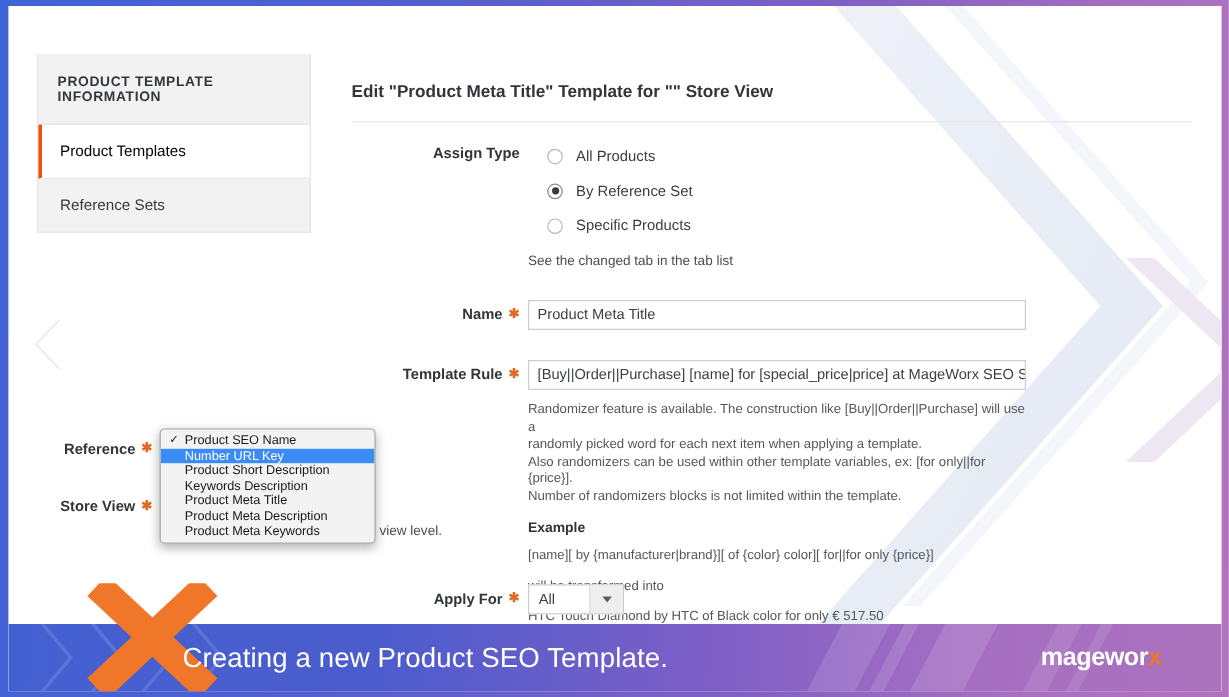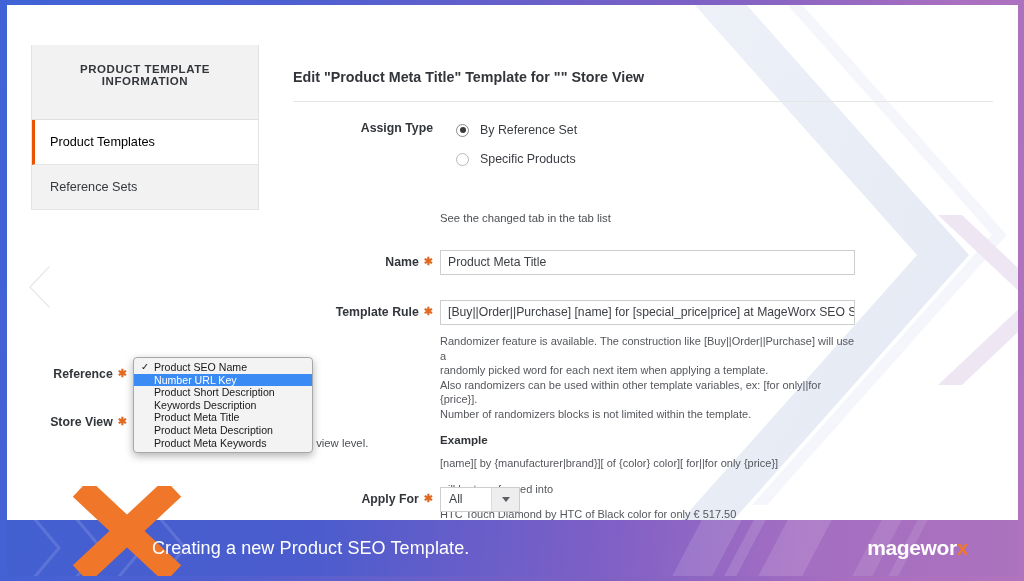--- a/index.html
+++ b/index.html
@@ -30,23 +30,23 @@
   #navprev{
     position:absolute;left:12px;top:255px;width:44px;height:54px;
   }
 
   
   #panel{
     position:absolute;left:24px;top:40px;width:226px;
     background:#f2f2f2;border:1px solid #e3e3e3;border-top:none;
   }
   #panel-title{
-    padding:18px 16px 32px 16px;
+    padding:18px 16px 16px 16px;
     font-size:11.5px;font-weight:bold;letter-spacing:.55px;color:#33363b;
-    text-transform:uppercase;border-bottom:1px solid #e0e0e0;text-align:center;
+    text-transform:uppercase;border-bottom:1px solid #e0e0e0;
   }
   .panel-item{
     position:relative;padding:15px 16px 15px 18px;
     font-size:12.7px;color:#35393e;border-bottom:1px solid #e6e6e6;
     cursor:pointer;
   }
   .panel-item.active{
     background:#ffffff;color:#000000;border-left:3px solid #eb5202;
     padding-left:15px;
   }
@@ -139,21 +139,21 @@
 
   
   #banner{
     position:absolute;left:0;bottom:0;width:100%;height:56px;
     background:linear-gradient(95deg,#4360d1 0%,#4b5ccd 30%,#7d5fc6 58%,#a46ec2 78%,#ab72bd 100%);
     overflow:visible;
   }
   #banner .stripes{position:absolute;inset:0;overflow:hidden;}
   #banner-text{
     position:absolute;left:145px;top:50%;transform:translateY(-50%);
-    color:#ffffff;font-size:18px;letter-spacing:.1px;
+    color:#ffffff;font-size:23px;letter-spacing:.1px;
   }
   #logo{
     position:absolute;right:50px;top:50%;transform:translateY(-50%);
     color:#ffffff;font-size:21px;font-weight:bold;letter-spacing:-.4px;
   }
   #logo .xr{color:#f0762a;}
   #bigx{
     position:absolute;left:62px;bottom:-2px;width:120px;height:92px;
     pointer-events:none;
   }
@@ -199,20 +199,24 @@
       </div>
     </div>
 
     <div id="main">
       <div id="page-title">Edit "Product Meta Title" Template for "" Store View</div>
 
       <div class="lbl" style="left:0;top:52px;width:140px;">
         <span>Assign Type</span>
       </div>
       <div id="assign">
+        <div class="radio-line">
+          <span class="radio"></span>
+          <span class="radio-lab">All Products</span>
+        </div>
         <div class="radio-line">
           <span class="radio on"></span>
           <span class="radio-lab">By Reference Set</span>
         </div>
         <div class="radio-line">
           <span class="radio"></span>
           <span class="radio-lab">Specific Products</span>
         </div>
       </div>
       <div id="assign-note">See the changed tab in the tab list</div>

